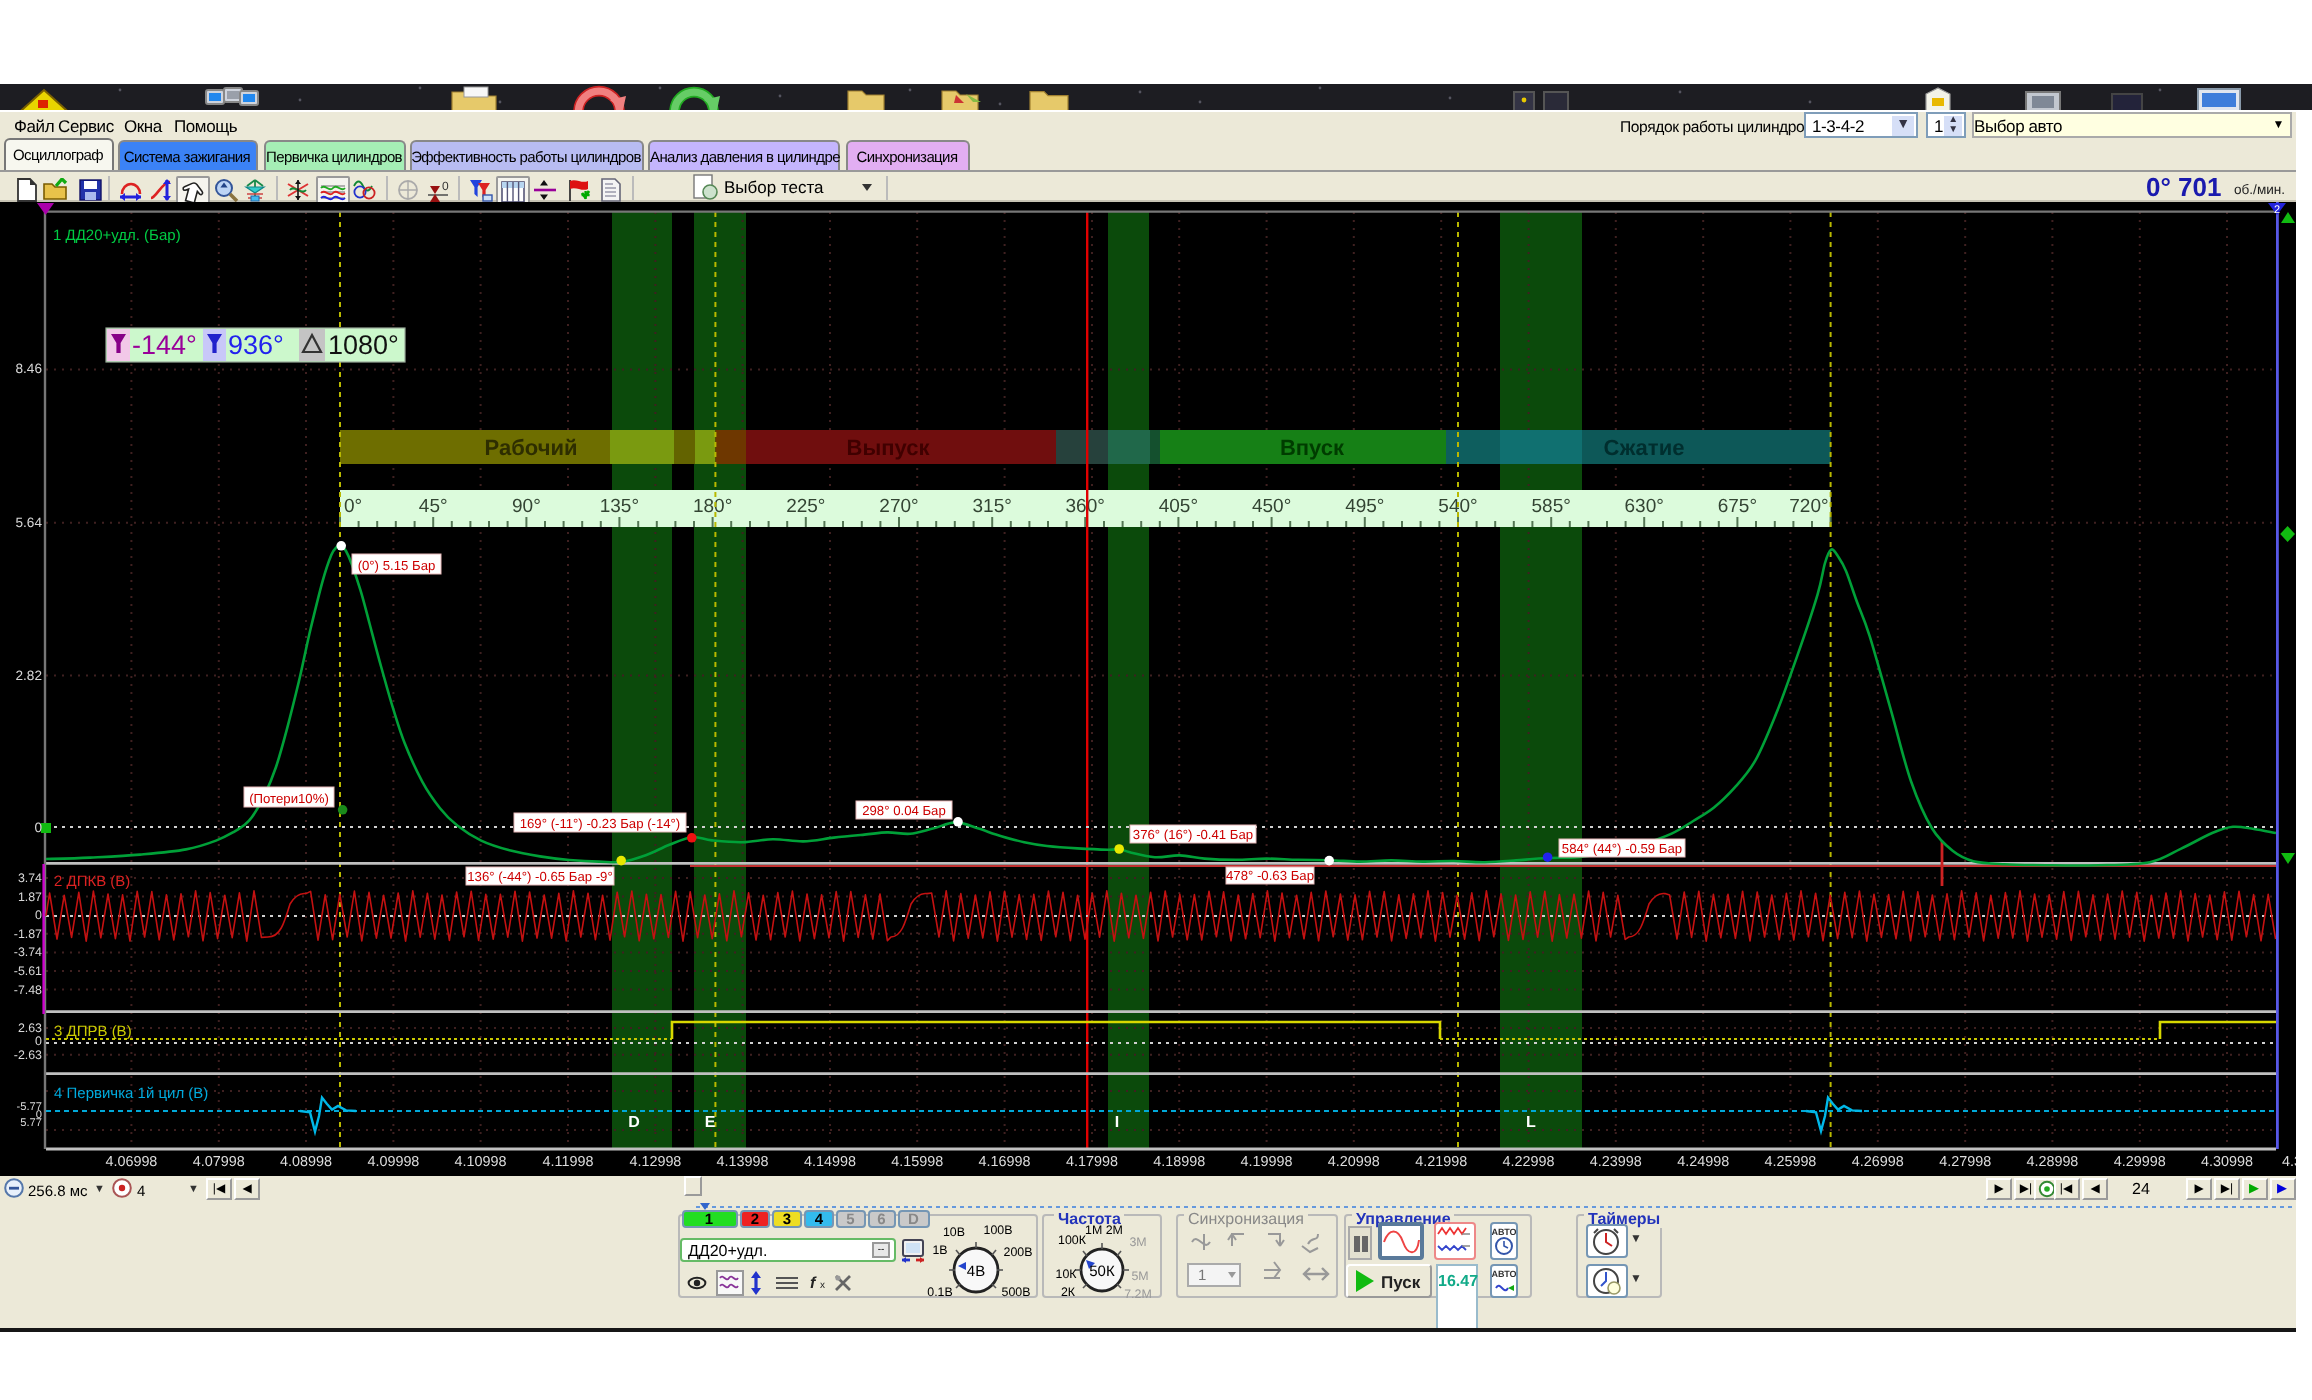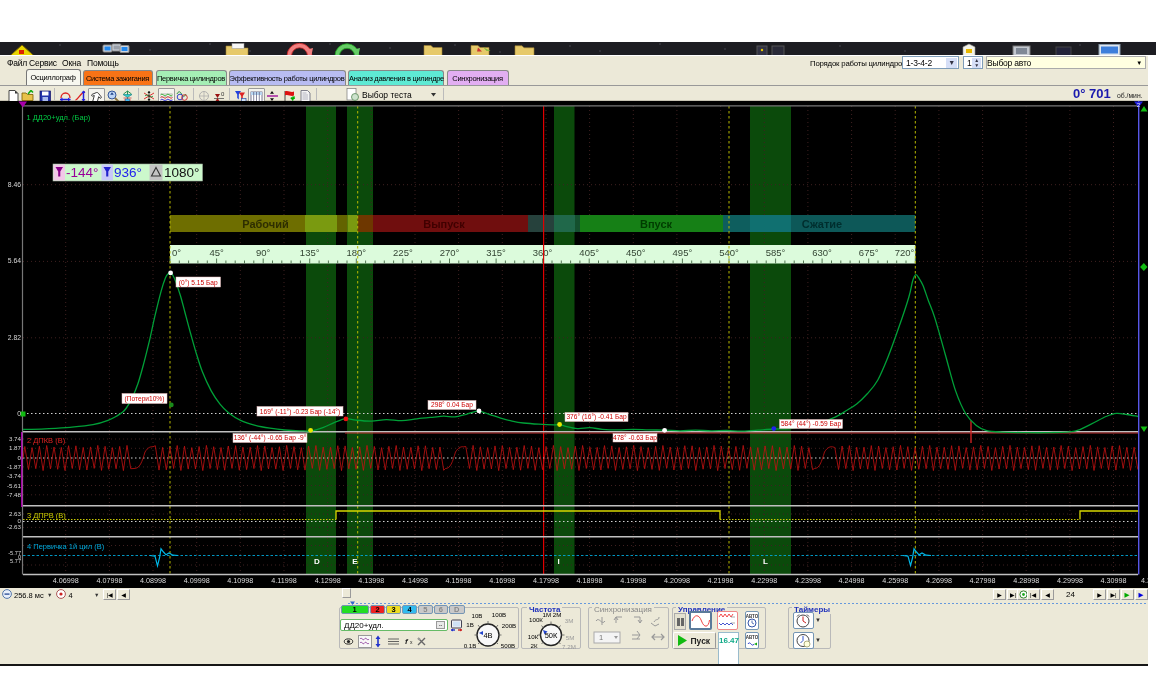--- a/index.html
+++ b/index.html
@@ -1,20 +1,20 @@
 <!DOCTYPE html>
 <html><head><meta charset="utf-8">
 <style>
 * { margin:0; padding:0; box-sizing:border-box; }
 body { width:1156px; height:700px; position:relative; background:#ffffff;
   font-family:"Liberation Sans", sans-serif; overflow:hidden; }
 .abs { position:absolute; }
 .tab { position:absolute; top:1px; height:15.5px; border:1px solid #888;
   border-bottom:none; border-radius:3px 3px 0 0; font-size:7.5px; letter-spacing:-0.3px; color:#000; white-space:nowrap;
-  text-align:center; line-height:15px;margin-left:24px; }
+  text-align:center; line-height:15px; }
 .ticon { position:absolute; top:2px; width:14px; height:12px; }
 .btn3d { position:absolute; background:#ece9d8; border:1px solid;
   border-color:#fff #9a9a9a #9a9a9a #fff; }
 .gbox { position:absolute; border:1px solid #b9b9b9; border-radius:2px; }
 .chbtn { position:absolute; height:9.5px; border:1px solid #7596b4; border-radius:2px;
   font-size:7.5px; font-weight:bold; text-align:center; line-height:8px; top:0; }
 </style></head>
 <body>
 
 <div class="abs" style="left:0;top:41.7px;width:1156px;height:13.8px;background:#1d1d22;overflow:hidden">
@@ -81,24 +81,24 @@
     <span class="abs" style="left:62px;top:2.5px">Окна</span>
     <span class="abs" style="left:87px;top:2.5px">Помощь</span>
     <span class="abs" style="left:810px;top:3px;font-size:7.8px;color:#000">Порядок работы цилиндров</span>
     <span class="abs" style="left:902px;top:0;width:57px;height:13.5px;background:#fff;border:1px solid #7f9db9;font-size:8.5px;padding:1px 0 0 3px">1-3-4-2<span class="abs" style="right:1px;top:1px;width:11px;height:10px;background:#d6dff7;color:#334;font-size:7px;text-align:center;line-height:10px">▼</span></span>
     <span class="abs" style="left:963px;top:0;width:20px;height:13.5px;background:#fff;border:1px solid #7f9db9;font-size:8.5px;padding:1px 0 0 3px">1<span class="abs" style="right:1px;top:1px;width:9px;height:10.5px;background:#d6dff7;color:#334;font-size:5px;text-align:center;line-height:5px">▲<br>▼</span></span>
     <span class="abs" style="left:986px;top:0;width:160px;height:13.5px;background:#ffffe1;border:1px solid #aaa;font-size:8.5px;text-align:left;padding-top:1px">Выбор авто<span class="abs" style="right:3px;top:3px;font-size:6px">▼</span></span>
   </div>
 
   <div class="abs" style="left:0;top:13px;width:1148px;height:17.5px">
     <div class="tab" style="left:1.5px;width:55px;background:#f7f7ef;top:0;height:16.5px;z-index:2;border-color:#777">Осциллограф</div>
-    <div class="tab" style="left:58.5px;width:70px;background:#f97316">Система зажигания</div>
+    <div class="tab" style="left:58.5px;width:70px;background:#3b82f6">Система зажигания</div>
     <div class="tab" style="left:131.5px;width:71px;background:#a5eeb5">Первичка цилиндров</div>
     <div class="tab" style="left:204.5px;width:117px;background:#b8bcf2">Эффективность работы цилиндров</div>
-    <div class="tab" style="left:324px;width:96px;background:#5eead4">Анализ давления в цилиндре</div>
+    <div class="tab" style="left:324px;width:96px;background:#c4b5fd">Анализ давления в цилиндре</div>
     <div class="tab" style="left:422.5px;width:62px;background:#e2aef2">Синхронизация</div>
     <div class="abs" style="left:0;top:16.5px;width:1148px;height:1px;background:#999"></div>
   </div>
 
   <div class="abs" style="left:0;top:30px;width:1148px;height:15px;border-bottom:1px solid #c8c4b4">
     <span class="ticon" style="left:6.5px"><svg width="13" height="12">
           <path d="M2,0.5 h6 l3,3 v8 h-9 Z" fill="#fff" stroke="#333" stroke-width="0.9"></path>
           <path d="M8,0.5 l3,3 h-3 Z" fill="#333"></path>
         </svg></span>
 <span class="ticon" style="left:20.5px"><svg width="13" height="12">

